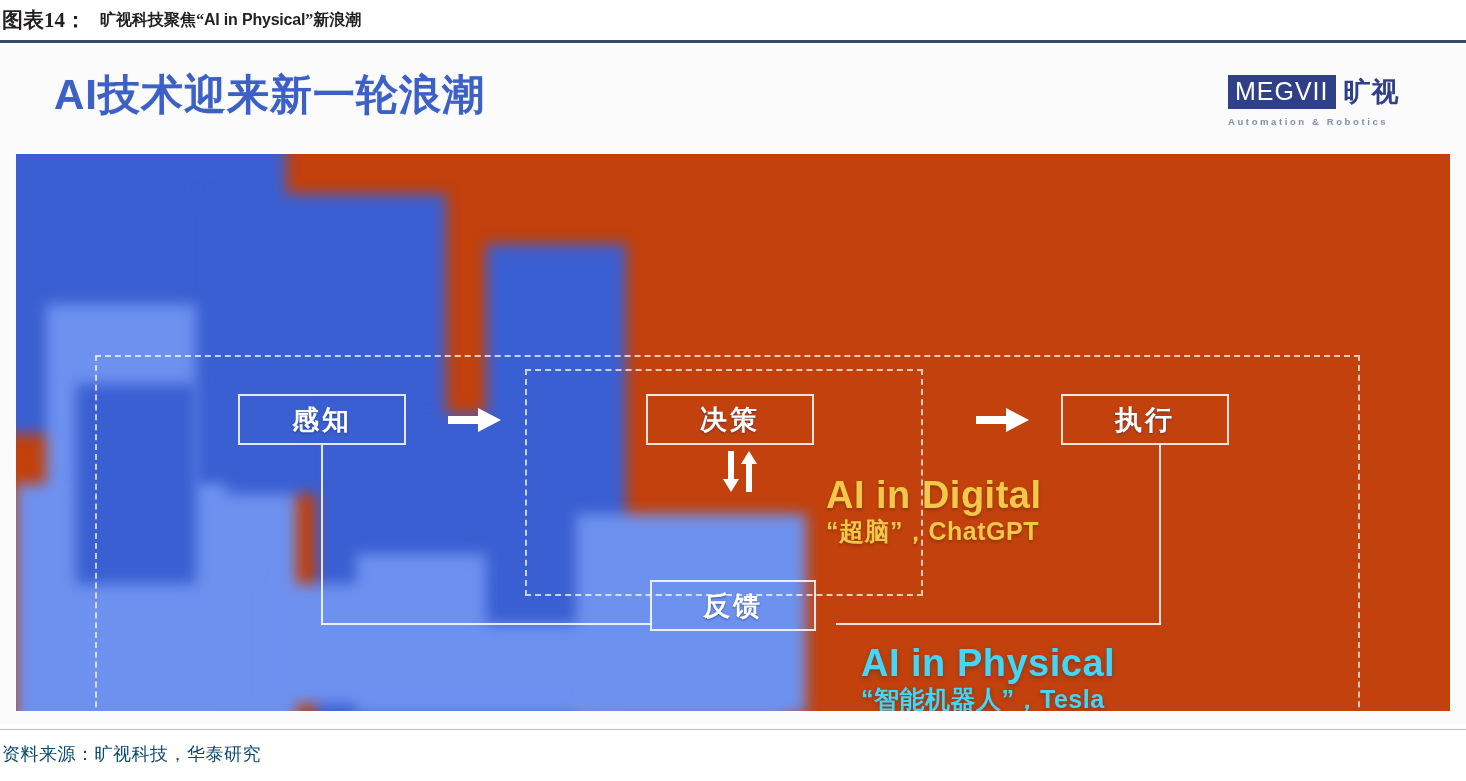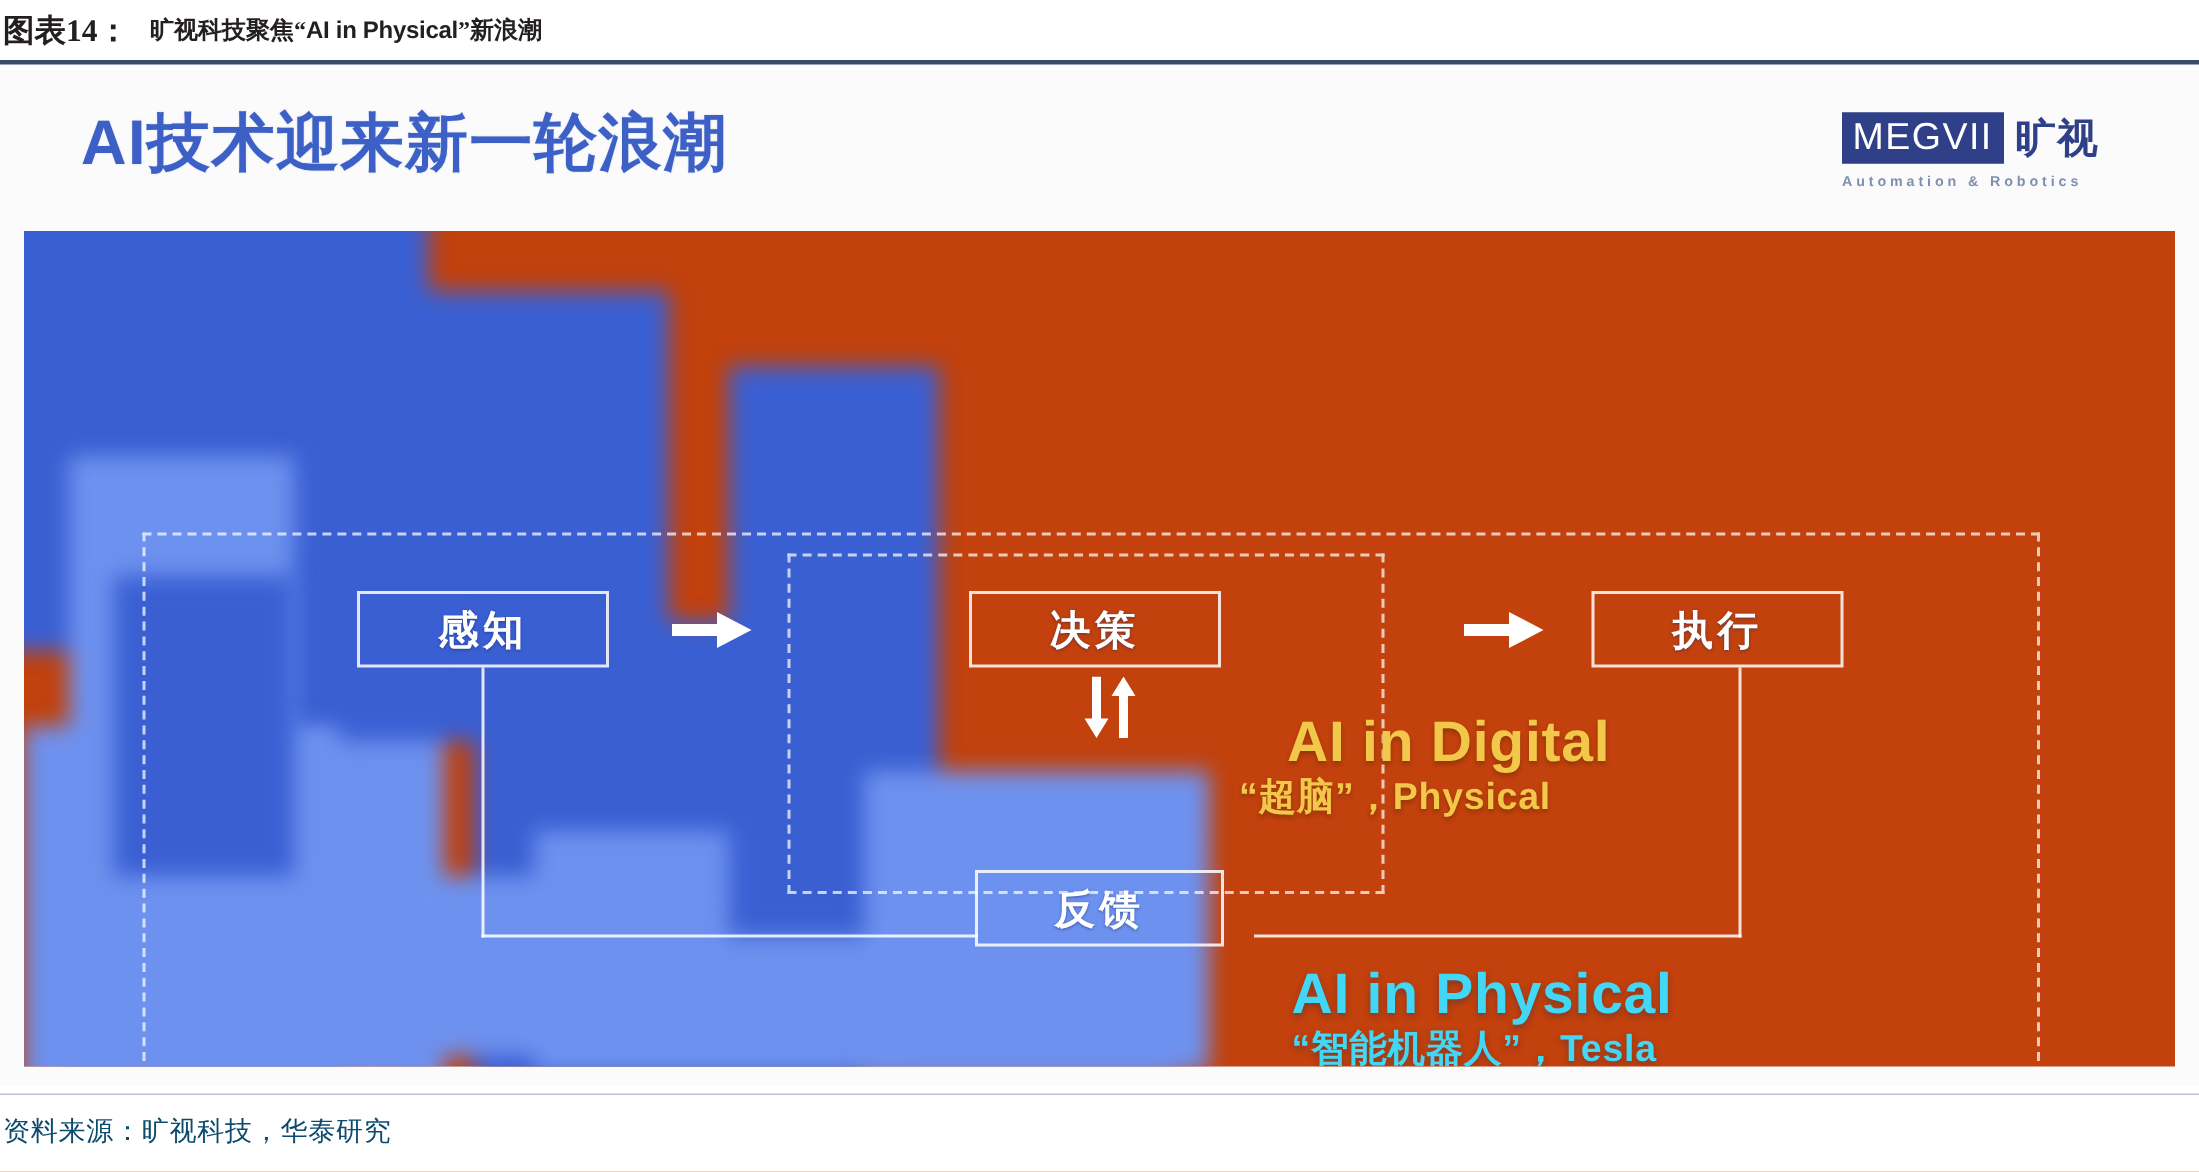--- a/index.html
+++ b/index.html
@@ -216,21 +216,21 @@
   }
   .tag-sub {
     font-size: 25px;
     font-weight: bold;
     letter-spacing: .5px;
     line-height: 1.1;
     margin-top: 2px;
     white-space: nowrap;
   }
   #tag-digital { left: 810px; top: 322px; }
-  #tag-digital .tag-title { color: #f3c74a; text-shadow: 0 2px 3px rgba(40,30,0,.3); margin-left: 32px; }
+  #tag-digital .tag-title { color: #f3c74a; text-shadow: 0 2px 3px rgba(40,30,0,.3); }
   #tag-digital .tag-sub   { color: #f3c74a; text-shadow: 0 2px 3px rgba(40,30,0,.3); }
   #tag-physical { left: 845px; top: 490px; }
   #tag-physical .tag-title { color: #41d7f5; text-shadow: 0 2px 4px rgba(0,40,90,.35); }
   #tag-physical .tag-sub   { color: #41d7f5; text-shadow: 0 2px 4px rgba(0,40,90,.35); }
 
   
   #source-rule {
     position: absolute;
     left: 0; top: 729px;
     width: 1466px; height: 1px;
@@ -320,21 +320,21 @@
     <div id="vert-arrows">
       <svg viewBox="0 0 58 42" width="58" height="42">
         <path d="M15 0 L21 0 L21 28 L26 28 L18 41 L10 28 L15 28 Z" fill="#ffffff"></path>
         <path d="M33 41 L39 41 L39 13 L44 13 L36 0 L28 13 L33 13 Z" fill="#ffffff"></path>
       </svg>
     </div>
 
 
     <div class="tagblock" id="tag-digital">
       <div class="tag-title">AI in Digital</div>
-      <div class="tag-sub">“超脑”，Physical</div>
+      <div class="tag-sub">“超脑”，ChatGPT</div>
     </div>
 
     <div class="tagblock" id="tag-physical">
       <div class="tag-title">AI in Physical</div>
       <div class="tag-sub">“智能机器人”，Tesla</div>
     </div>
 
   </div>
 </div>
 

